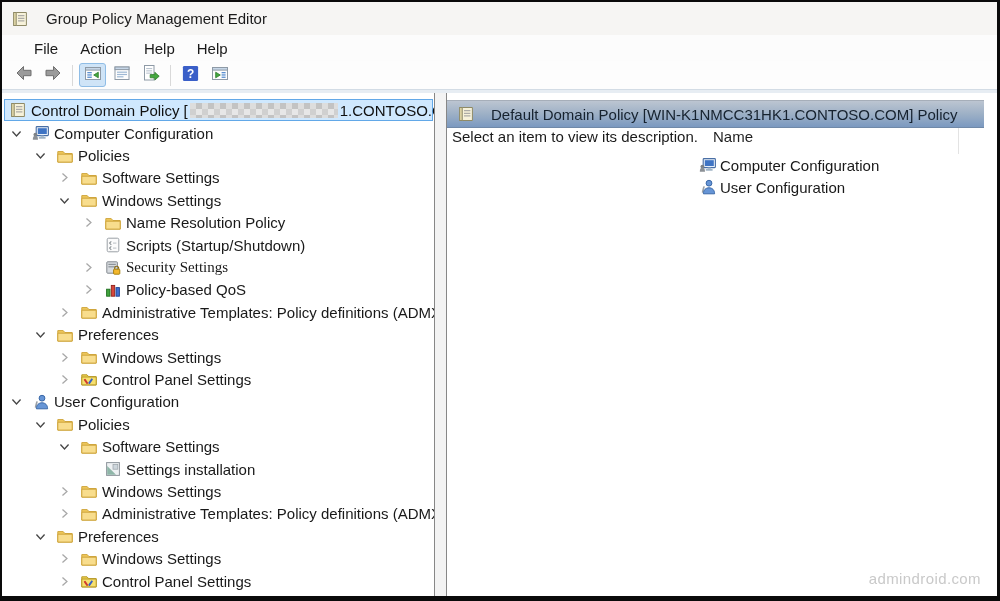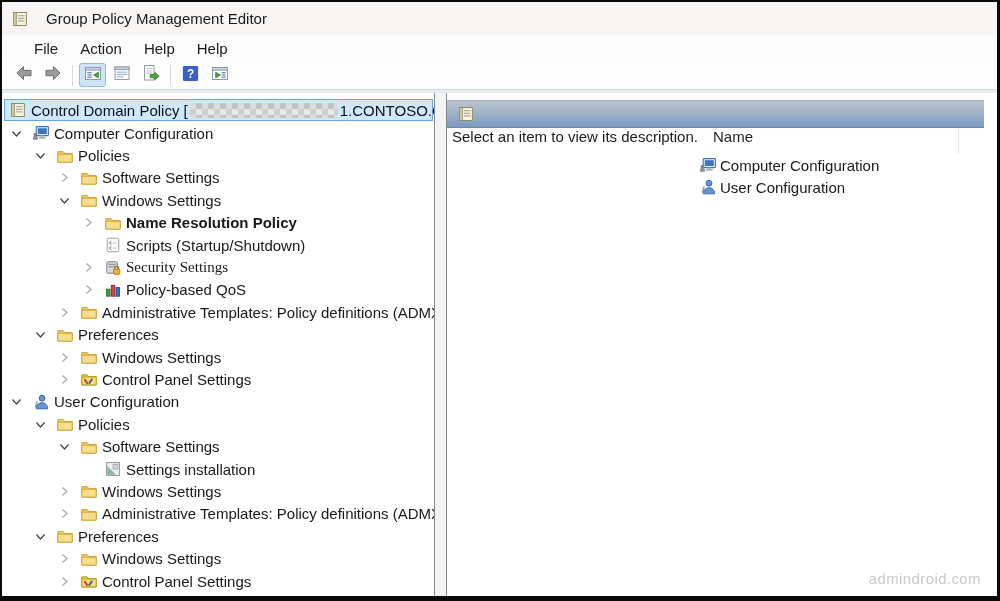--- a/index.html
+++ b/index.html
@@ -222,21 +222,21 @@
                 </svg>
               </span>
               <span class="icn">
                 <svg width="18" height="18" viewBox="0 0 18 18">
                   <path d="M1.8 4.6 h5.4 l1.7 1.9 h7.3 v8.6 H1.8 Z" fill="#f0c95c" stroke="#cfa63e"></path>
                   <path d="M1.8 7.2 h14.4 v7.9 H1.8 Z" fill="#f8dd8d" stroke="#cfa63e"></path>
                 </svg>
               </span>
               <span class="lbl">Windows Settings</span>
             </div>
-            <div class="tree-row" style="padding-left: 80px; font-weight: bold;">
+            <div class="tree-row" style="padding-left: 80px;">
               <span class="chev">
                 <svg width="13" height="13" viewBox="0 0 16 16">
                   <path d="M5.5 3 L11 8 L5.5 13" fill="none" stroke="#a8a8a8" stroke-width="1.6"></path>
                 </svg>
               </span>
               <span class="icn">
                 <svg width="18" height="18" viewBox="0 0 18 18">
                   <path d="M1.8 4.6 h5.4 l1.7 1.9 h7.3 v8.6 H1.8 Z" fill="#f0c95c" stroke="#cfa63e"></path>
                   <path d="M1.8 7.2 h14.4 v7.9 H1.8 Z" fill="#f8dd8d" stroke="#cfa63e"></path>
                 </svg>
@@ -481,20 +481,21 @@
         <div class="rp-header">
           <span class="icn" id="rp-header-icon">
               <svg width="18" height="18" viewBox="0 0 18 18">
                 <path d="M5.2 2.5 H15.4 V15.5 H5.2" fill="#f7f2da" stroke="#8f8a66"></path>
                 <rect x="2.6" y="2.5" width="2.6" height="13" fill="#e2d8a8" stroke="#8f8a66"></rect>
                 <rect x="7" y="5.2" width="6.4" height="1" fill="#9b9b9b"></rect>
                 <rect x="7" y="7.8" width="6.4" height="1" fill="#9b9b9b"></rect>
                 <rect x="7" y="10.4" width="6.4" height="1" fill="#9b9b9b"></rect>
               </svg>
             </span>
+          <span class="rp-title">Default Domain Policy [WIN-K1NMCC31HK1.CONTOSO.COM] Policy</span>
         </div>
         <div class="rp-body">
           <div class="rp-desc">Select an item to view its description.</div>
           <div class="rp-list">
             <div class="col-head">Name</div>
             <div id="list-rows">
                 <div class="list-row">
                   <span class="icn">
                     <svg width="18" height="18" viewBox="0 0 18 18">
                       <rect x="4.2" y="2.6" width="12.2" height="9" rx="0.8" fill="#e8f0fa" stroke="#4a6fa5" stroke-width="1.1"></rect>

